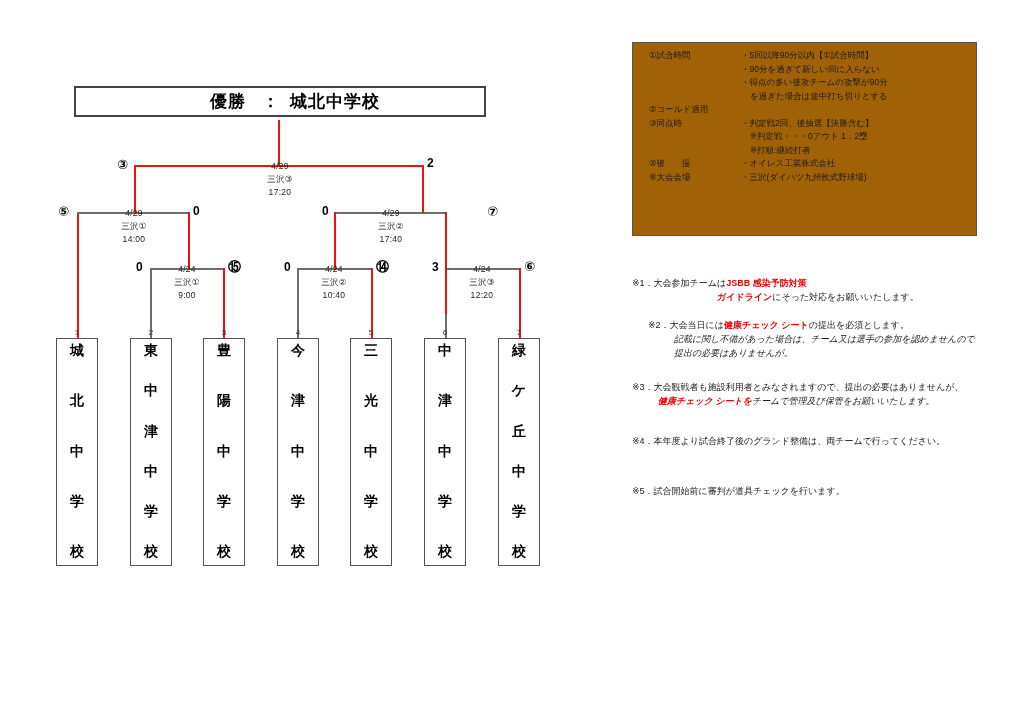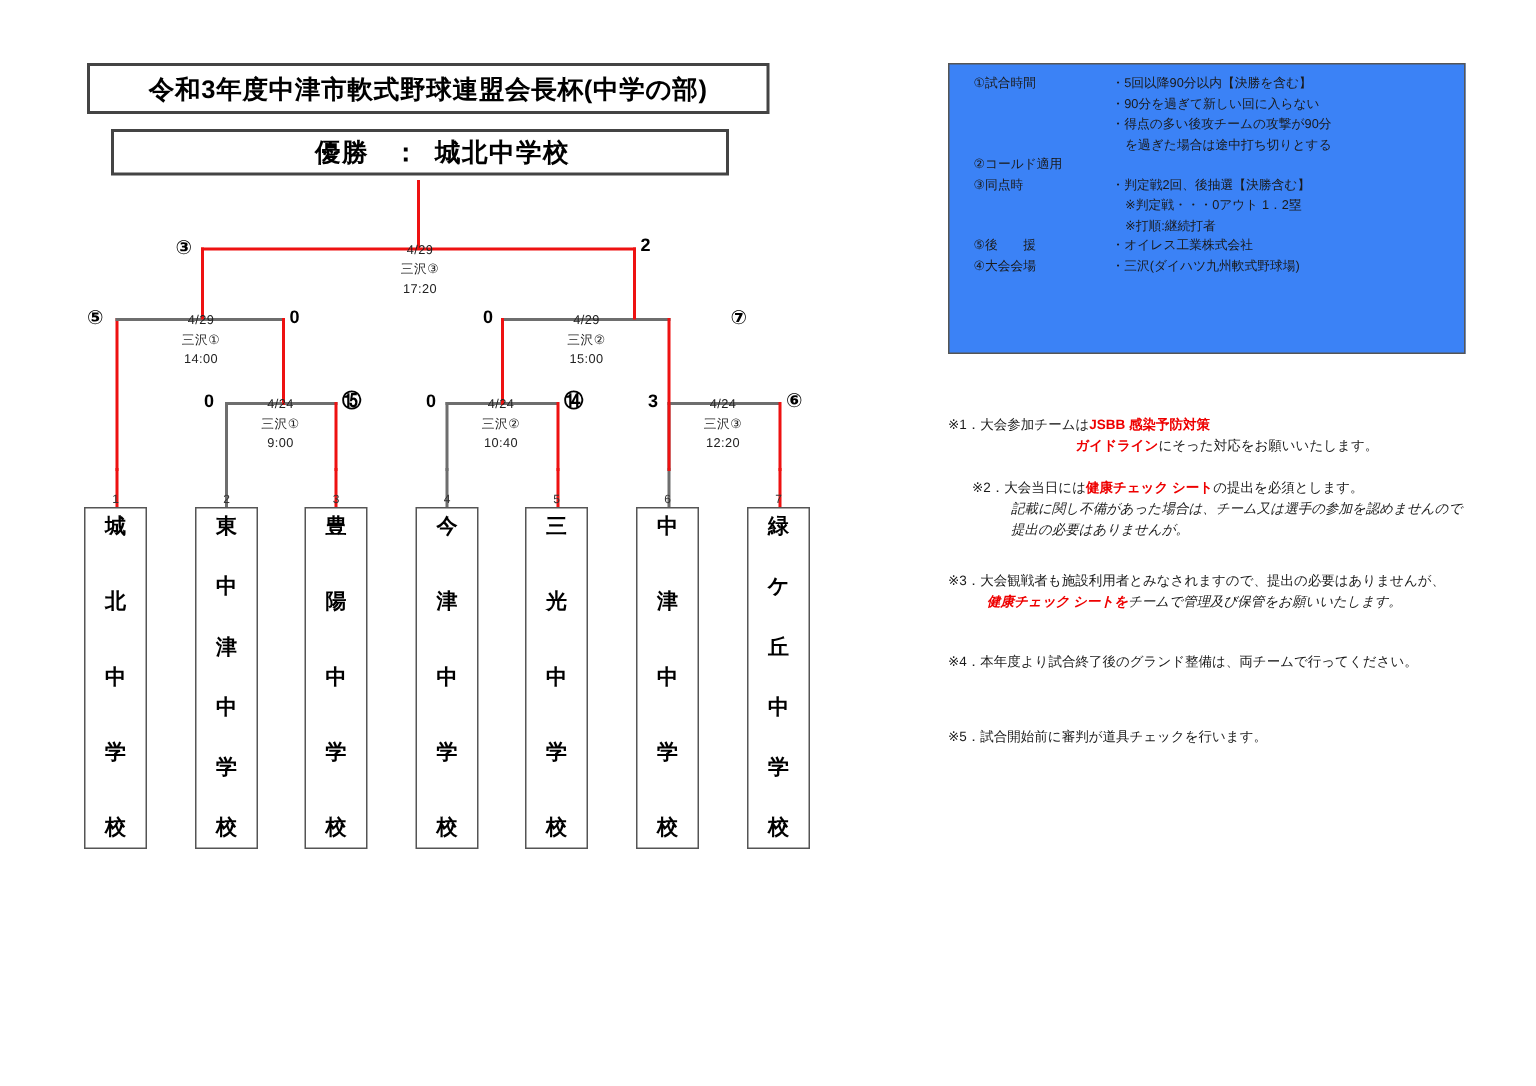--- a/index.html
+++ b/index.html
@@ -109,21 +109,21 @@
     width: 42px;
   }
 
   
   #rules-box {
     position: absolute;
     left: 632px; top: 42px;
     width: 345px; height: 194px;
     border: 1px solid #555;
     box-sizing: border-box;
-    background: #3b82f6;
+    background: #a16207;
     padding: 6px 16px 4px 8px;
   }
   .rule-row {
     display: flex;
     font-size: 8.5px;
     line-height: 13.5px;
     color: #1a1a1a;
   }
   .rule-label {
     width: 92px;
@@ -156,23 +156,20 @@
     font-weight: bold;
   }
   .note-line.ind1 { padding-left: 26px; font-style: italic; }
   .note-line.ind2 { padding-left: 85px; }
 </style>
 </head>
 <body>
 
 <div class="page">
 
-  <div class="title-box" id="main-title">
-    <span>令和3年度中津市軟式野球連盟会長杯(中学の部)</span>
-  </div>
 
   <div class="title-box" id="champion-box">
     <span class="champ-label">優勝</span>
     <span class="champ-sep">：</span>
     <span>城北中学校</span>
   </div>
 
   <div class="ln v red" style="left:77px; top:312px; height:26px;"></div>
   <div class="ln v" style="left:150px; top:312px; height:26px;"></div>
   <div class="ln v red" style="left:223px; top:312px; height:26px;"></div>
@@ -215,21 +212,21 @@
 
   <div class="match-info" style="left:102px; top:207px; width:64px;">
     <div>4/29</div>
     <div>三沢①</div>
     <div>14:00</div>
   </div>
 
   <div class="match-info" style="left:359px; top:207px; width:64px;">
     <div>4/29</div>
     <div>三沢②</div>
-    <div>15:00</div>
+    <div>17:40</div>
   </div>
 
   <div class="match-info" style="left:155px; top:263px; width:64px;">
     <div>4/24</div>
     <div>三沢①</div>
     <div>9:00</div>
   </div>
 
   <div class="match-info" style="left:302px; top:263px; width:64px;">
     <div>4/24</div>
@@ -319,21 +316,21 @@
         <span class="ch">中</span>
         <span class="ch">学</span>
         <span class="ch">校</span>
       </div>
     </div>
 
   <div id="rules-box">
       <div class="rule-row">
         <div class="rule-label">①試合時間</div>
         <div class="rule-items">
-          <div class="rule-item">・5回以降90分以内【決勝を含む】</div>
+          <div class="rule-item">・5回以降90分以内【①試合時間】</div>
           <div class="rule-item">・90分を過ぎて新しい回に入らない</div>
           <div class="rule-item">・得点の多い後攻チームの攻撃が90分</div>
           <div class="rule-item indent">を過ぎた場合は途中打ち切りとする</div>
         </div>
       </div>
       <div class="rule-row">
         <div class="rule-label">②コールド適用</div>
       </div>
       <div class="rule-row">
         <div class="rule-label">③同点時</div>

